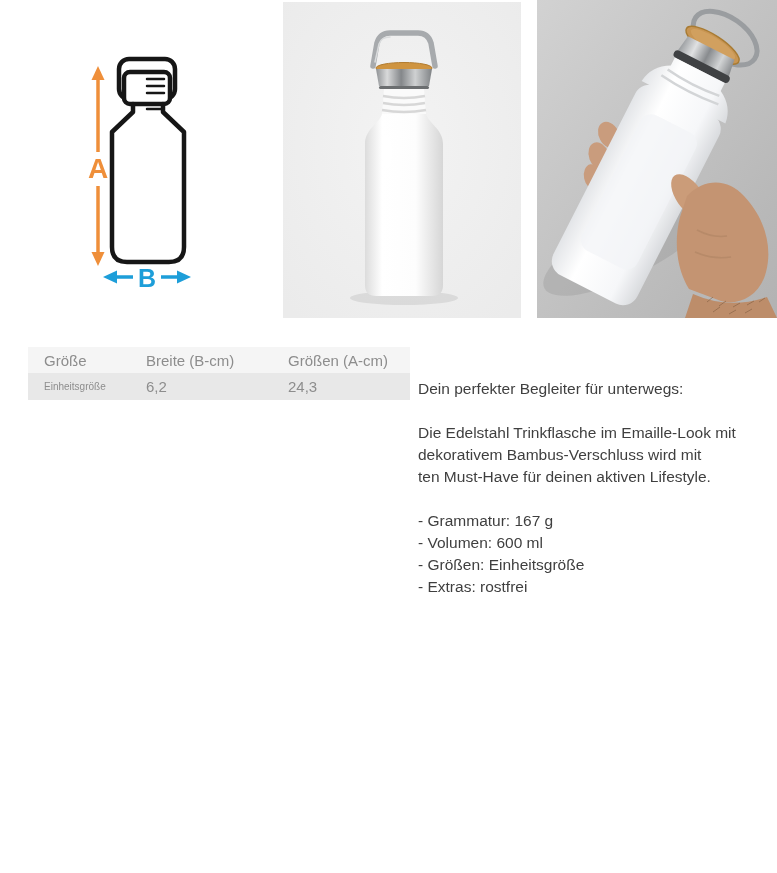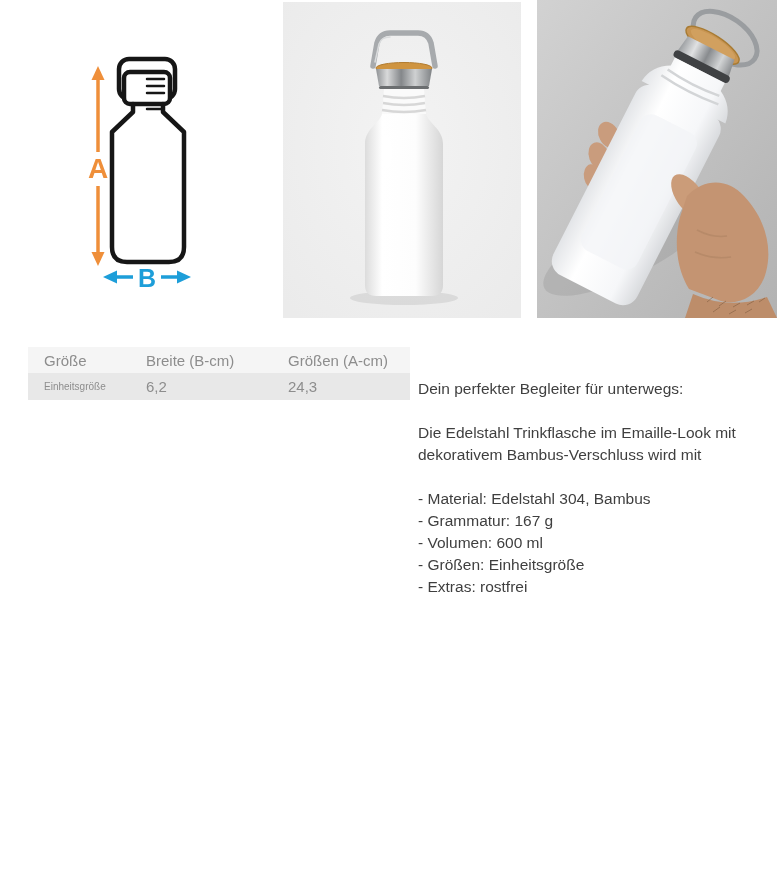--- a/index.html
+++ b/index.html
@@ -190,22 +190,22 @@
       <div class="t-cell c2">6,2</div>
       <div class="t-cell c3">24,3</div>
     </div>
   </div>
 
   <div class="description">
     <div class="desc-line">Dein perfekter Begleiter für unterwegs:</div>
     <div class="desc-line"></div>
     <div class="desc-line">Die Edelstahl Trinkflasche im Emaille-Look mit</div>
     <div class="desc-line">dekorativem Bambus-Verschluss wird mit</div>
+    <div class="desc-line">ten Must-Have für deinen aktiven Lifestyle.</div>
     <div class="desc-line"></div>
-    <div class="desc-line">- Material: Edelstahl 304, Bambus</div>
     <div class="desc-line">- Grammatur: 167 g</div>
     <div class="desc-line">- Volumen: 600 ml</div>
     <div class="desc-line">- Größen: Einheitsgröße</div>
     <div class="desc-line">- Extras: rostfrei</div>
     <div class="desc-line"></div>
   </div>
 
 </div>
 
 </body></html>

